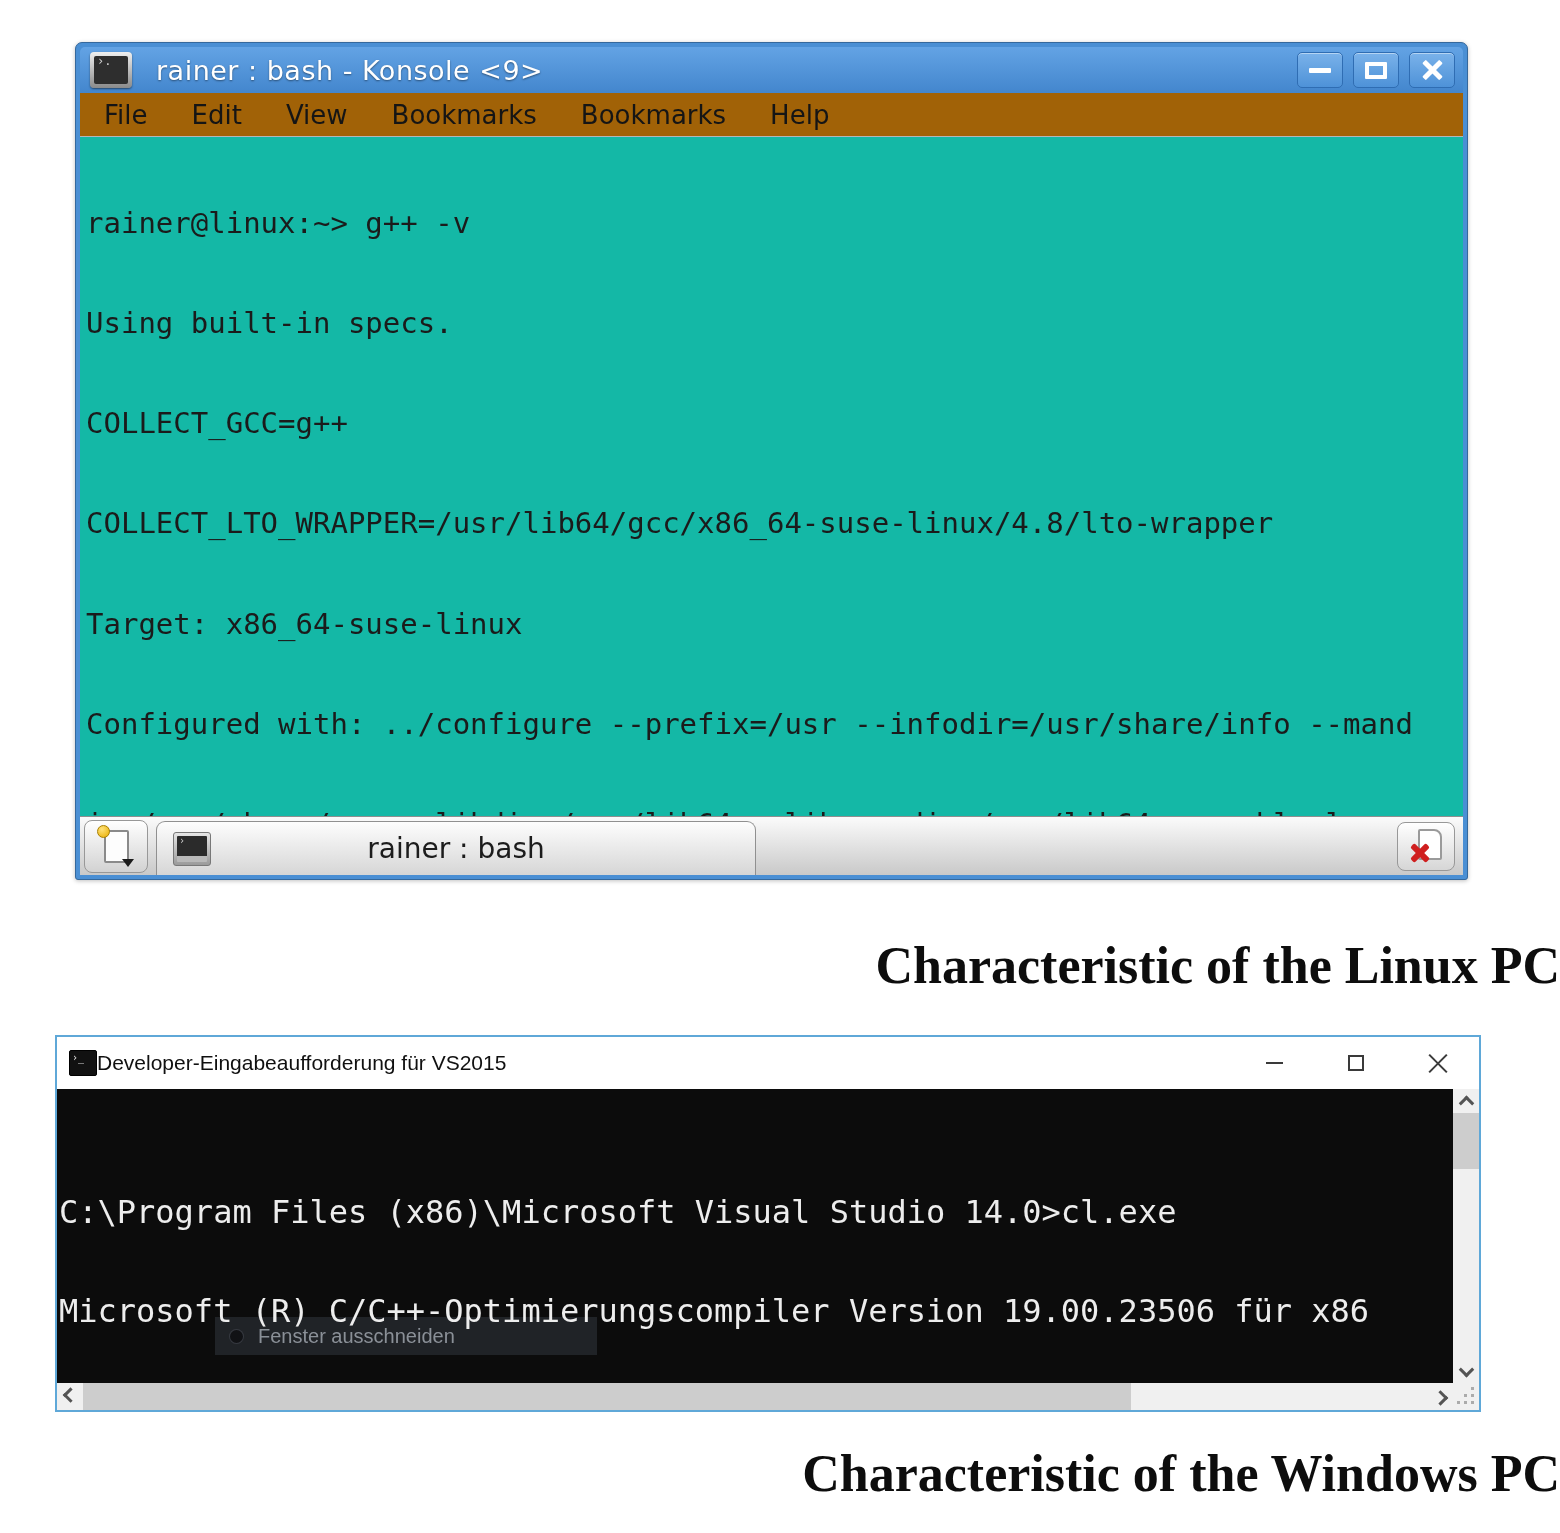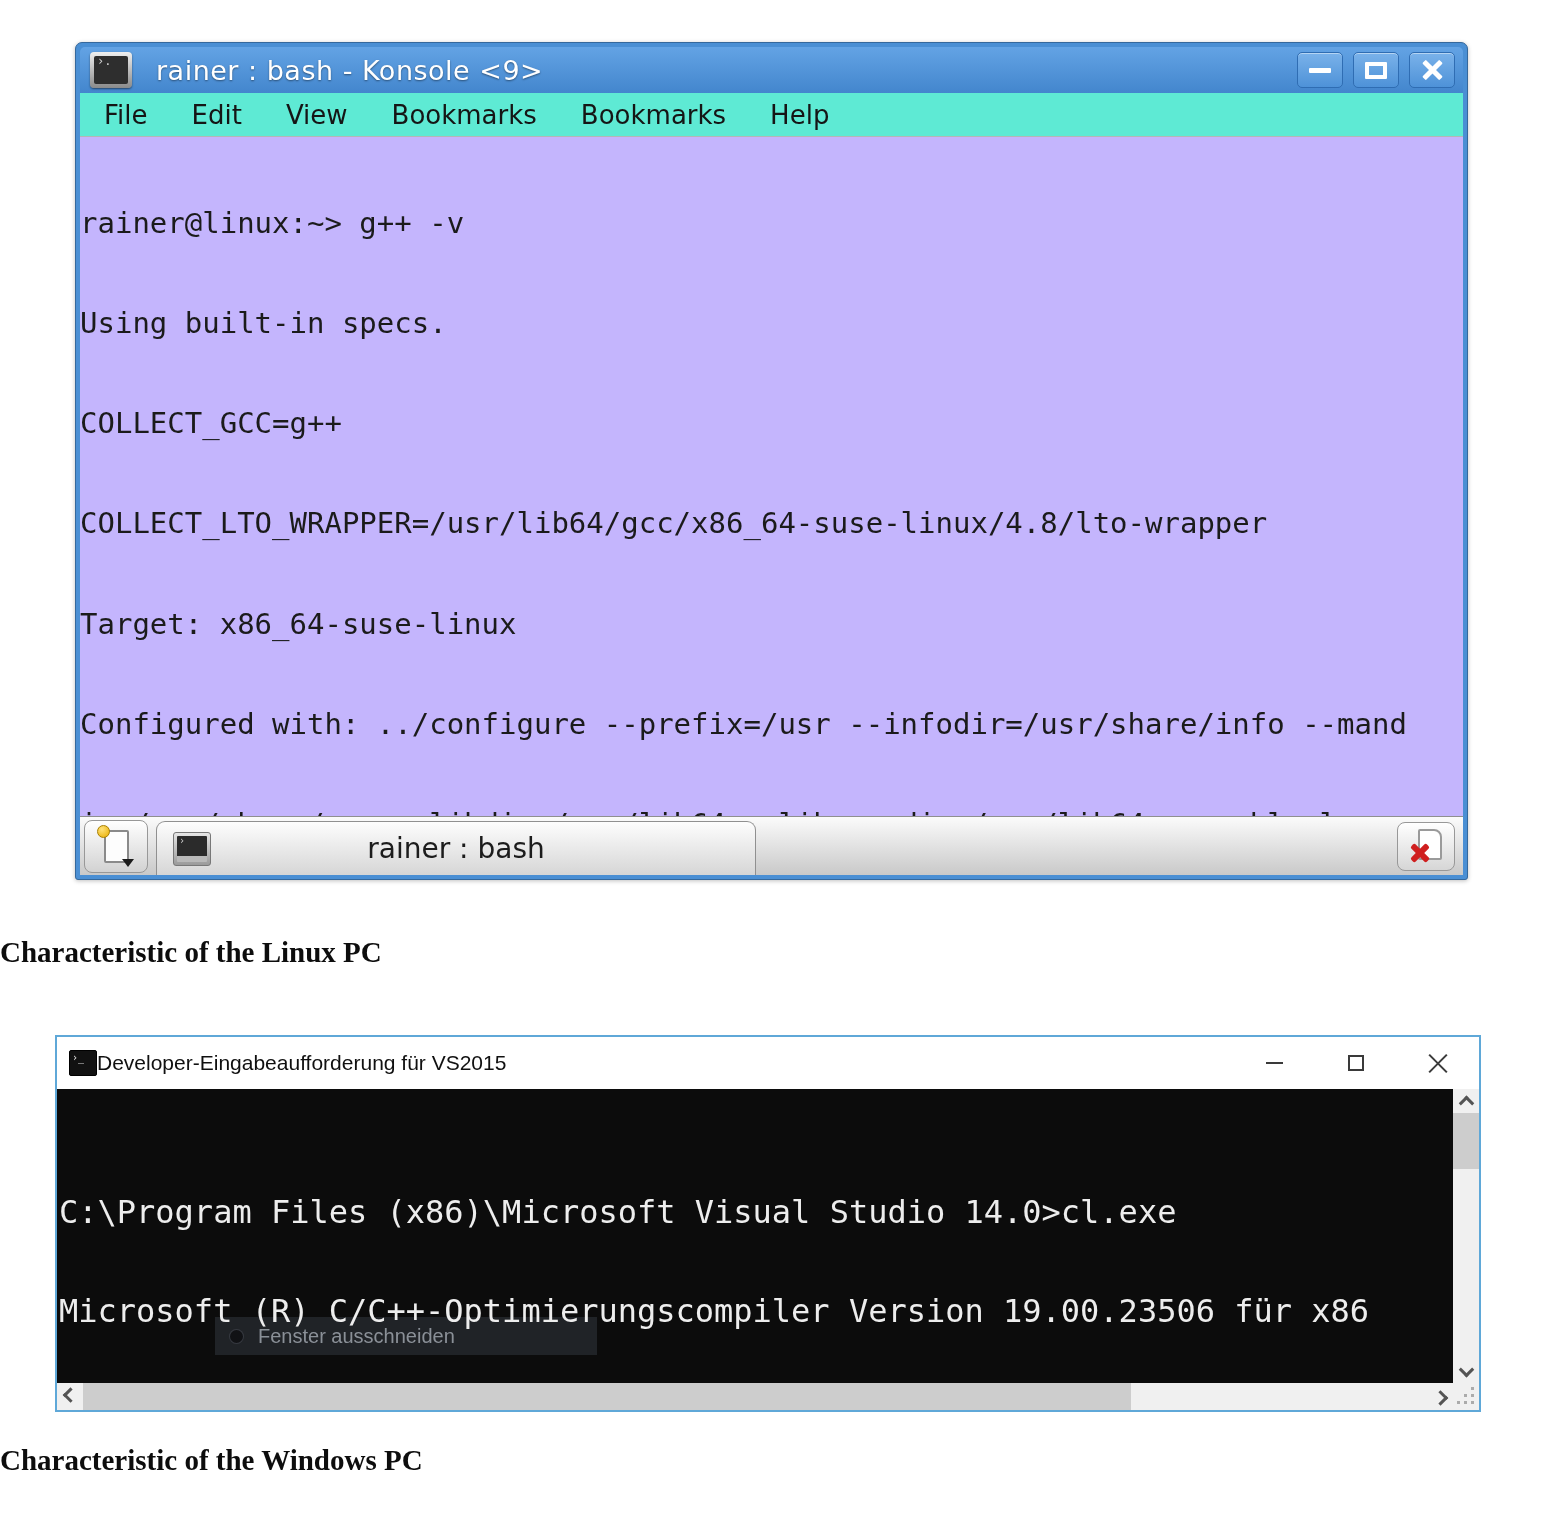--- a/index.html
+++ b/index.html
@@ -41,30 +41,30 @@
   .g-max { width:22px; height:17px; border:4px solid #fff; border-radius:1px; }
   .g-x { position:relative; width:22px; height:22px; }
   .g-x::before,.g-x::after {
     content:""; position:absolute; left:9px; top:-1px; width:5px; height:24px;
     background:#fff; border-radius:1px;
   }
   .g-x::before { transform:rotate(45deg); }
   .g-x::after  { transform:rotate(-45deg); }
 
   .k-menubar {
-    height:44px; flex:0 0 44px; background:#5eead4; border-bottom:1px solid #b6b6b6;
+    height:44px; flex:0 0 44px; background:#a16207; border-bottom:1px solid #b6b6b6;
     display:flex; align-items:center; gap:44px; padding-left:24px;
     font-size:26px; color:#151515;
   }
   .k-menuitem { cursor:pointer; }
 
   .k-terminal {
-    flex:1 1 auto; background:#c4b5fd; overflow:hidden;
+    flex:1 1 auto; background:#14b8a6; overflow:hidden;
     font-family:"DejaVu Sans Mono",monospace; font-size:29px; line-height:33.4px;
-    color:#1b1b1b; padding:3px 0 0 0; white-space:pre;
+    color:#1b1b1b; padding:3px 0 0 6px; white-space:pre;
   }
   .t-line { white-space:pre; }
 
   .k-tabbar {
     height:59px; flex:0 0 59px; background:linear-gradient(#fbfbfb,#c9c9c9);
     border-top:1px solid #8f8f8f; display:flex; align-items:stretch; position:relative;
   }
   .k-newtab {
     width:64px; margin:3px 4px 2px 4px; border-radius:8px; border:1px solid #989898;
     background:linear-gradient(#ffffff,#d2d2d2); cursor:pointer;
@@ -99,23 +99,23 @@
   .ct-sheet { position:absolute; right:4px; top:2px; width:24px; height:31px; background:#fff;
     border:2px solid #9a9a9a; border-radius:2px 8px 2px 2px; }
   .ct-x { position:absolute; left:2px; bottom:3px; width:22px; height:22px; }
   .ct-x::before,.ct-x::after { content:""; position:absolute; left:9px; top:0; width:6px; height:22px;
     background:#cf1f1f; border-radius:2px; }
   .ct-x::before { transform:rotate(45deg); }
   .ct-x::after { transform:rotate(-45deg); }
 
   
   .caption {
-    position:absolute; left:0; width:100%; text-align:left;
+    position:absolute; left:0; width:100%; text-align:right;
     font-family:"Liberation Serif","DejaVu Serif",serif; font-weight:bold;
-    font-size:29px; color:#0d0d0d;
+    font-size:52px; color:#0d0d0d;
   }
   .caption-linux { top:936px; }
   .caption-windows { top:1444px; }
 
   
   .vswin {
     position:absolute; left:55px; top:1035px; width:1426px; height:377px;
     background:#ffffff; border:2px solid #5fa8d8; display:flex; flex-direction:column;
   }
   .v-titlebar {

